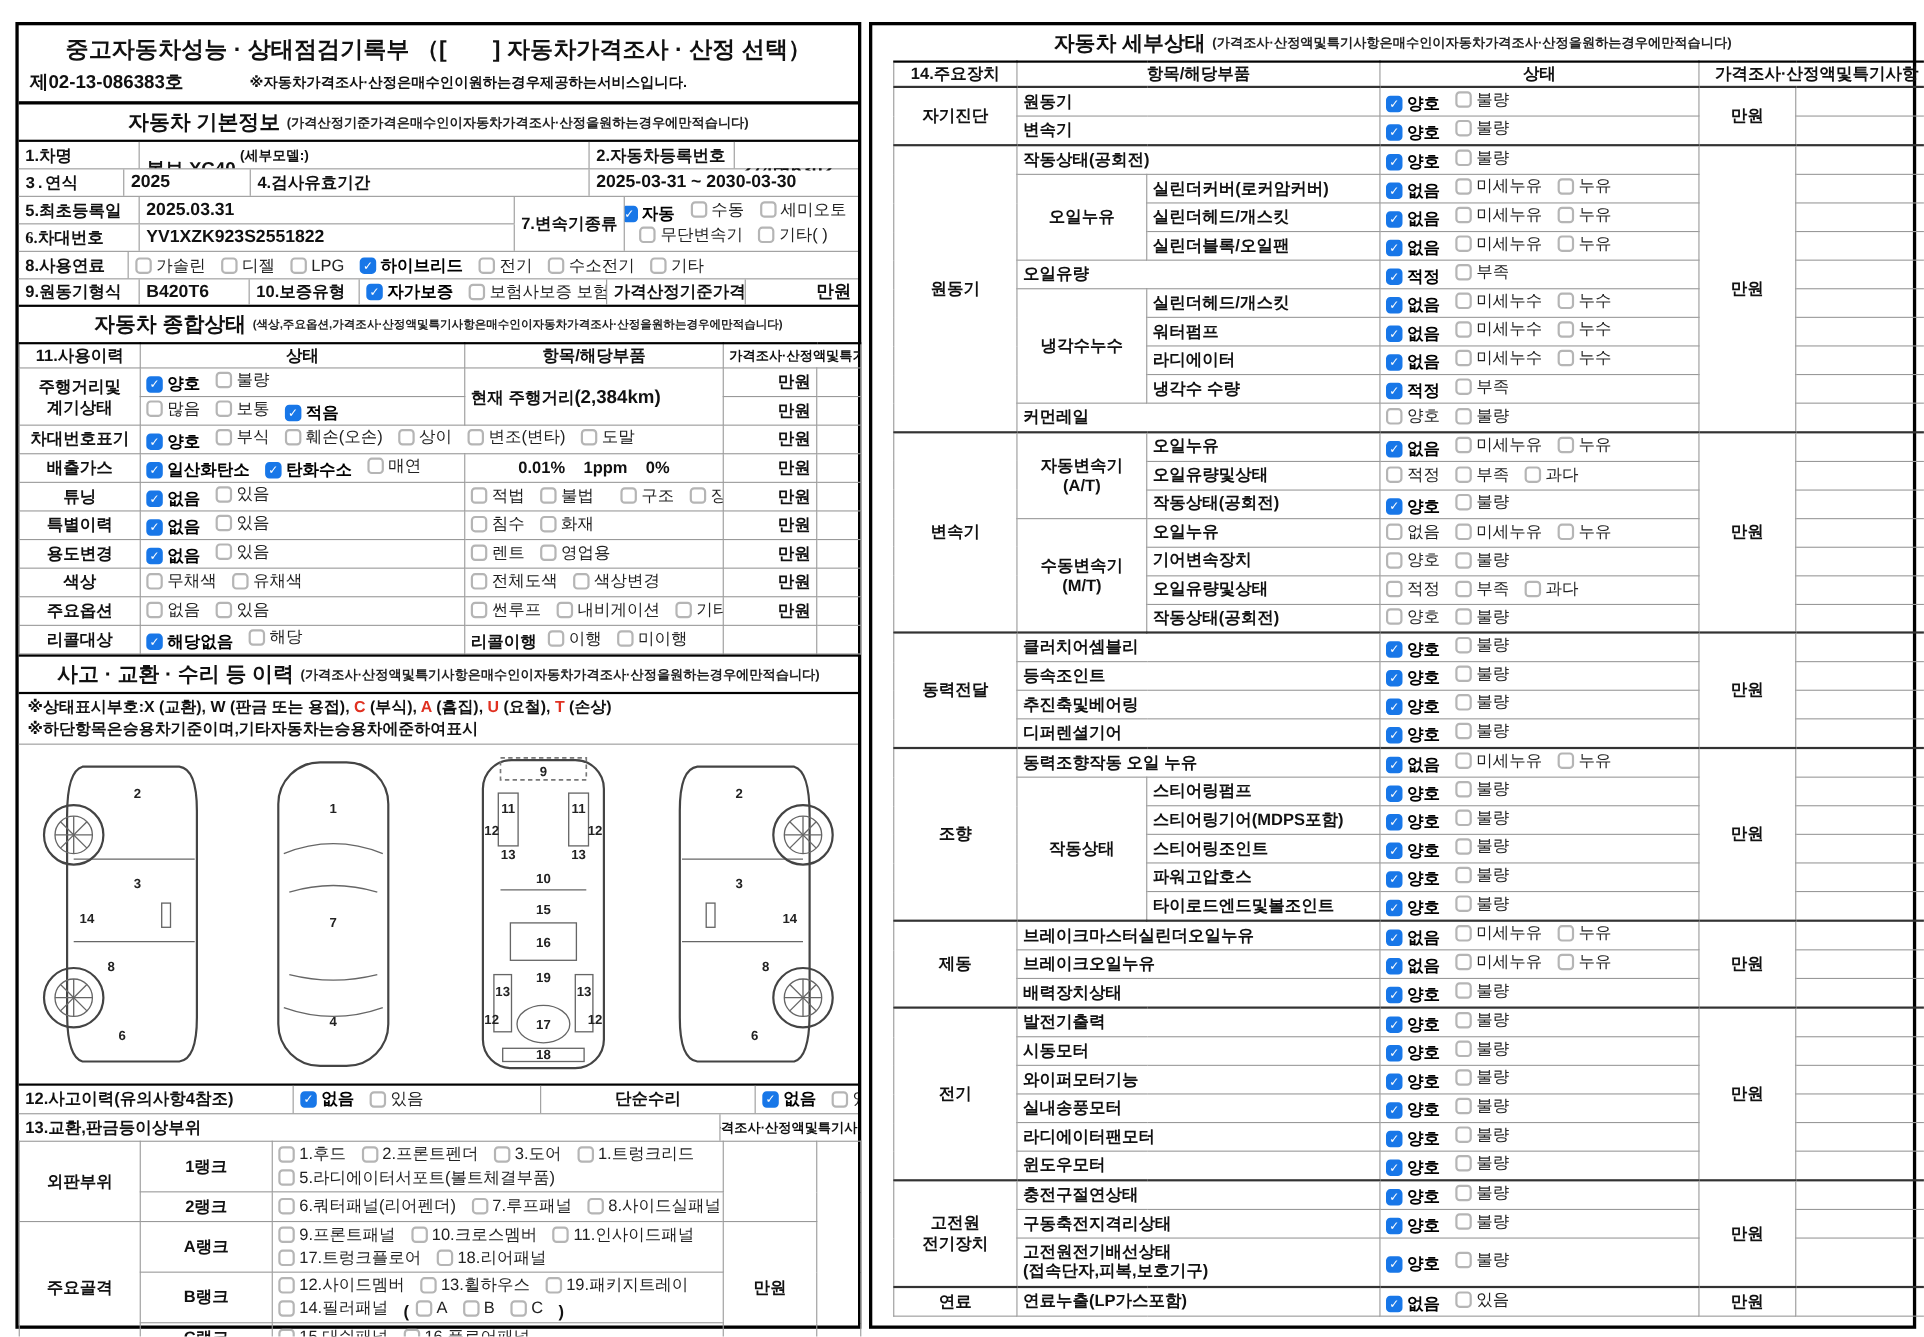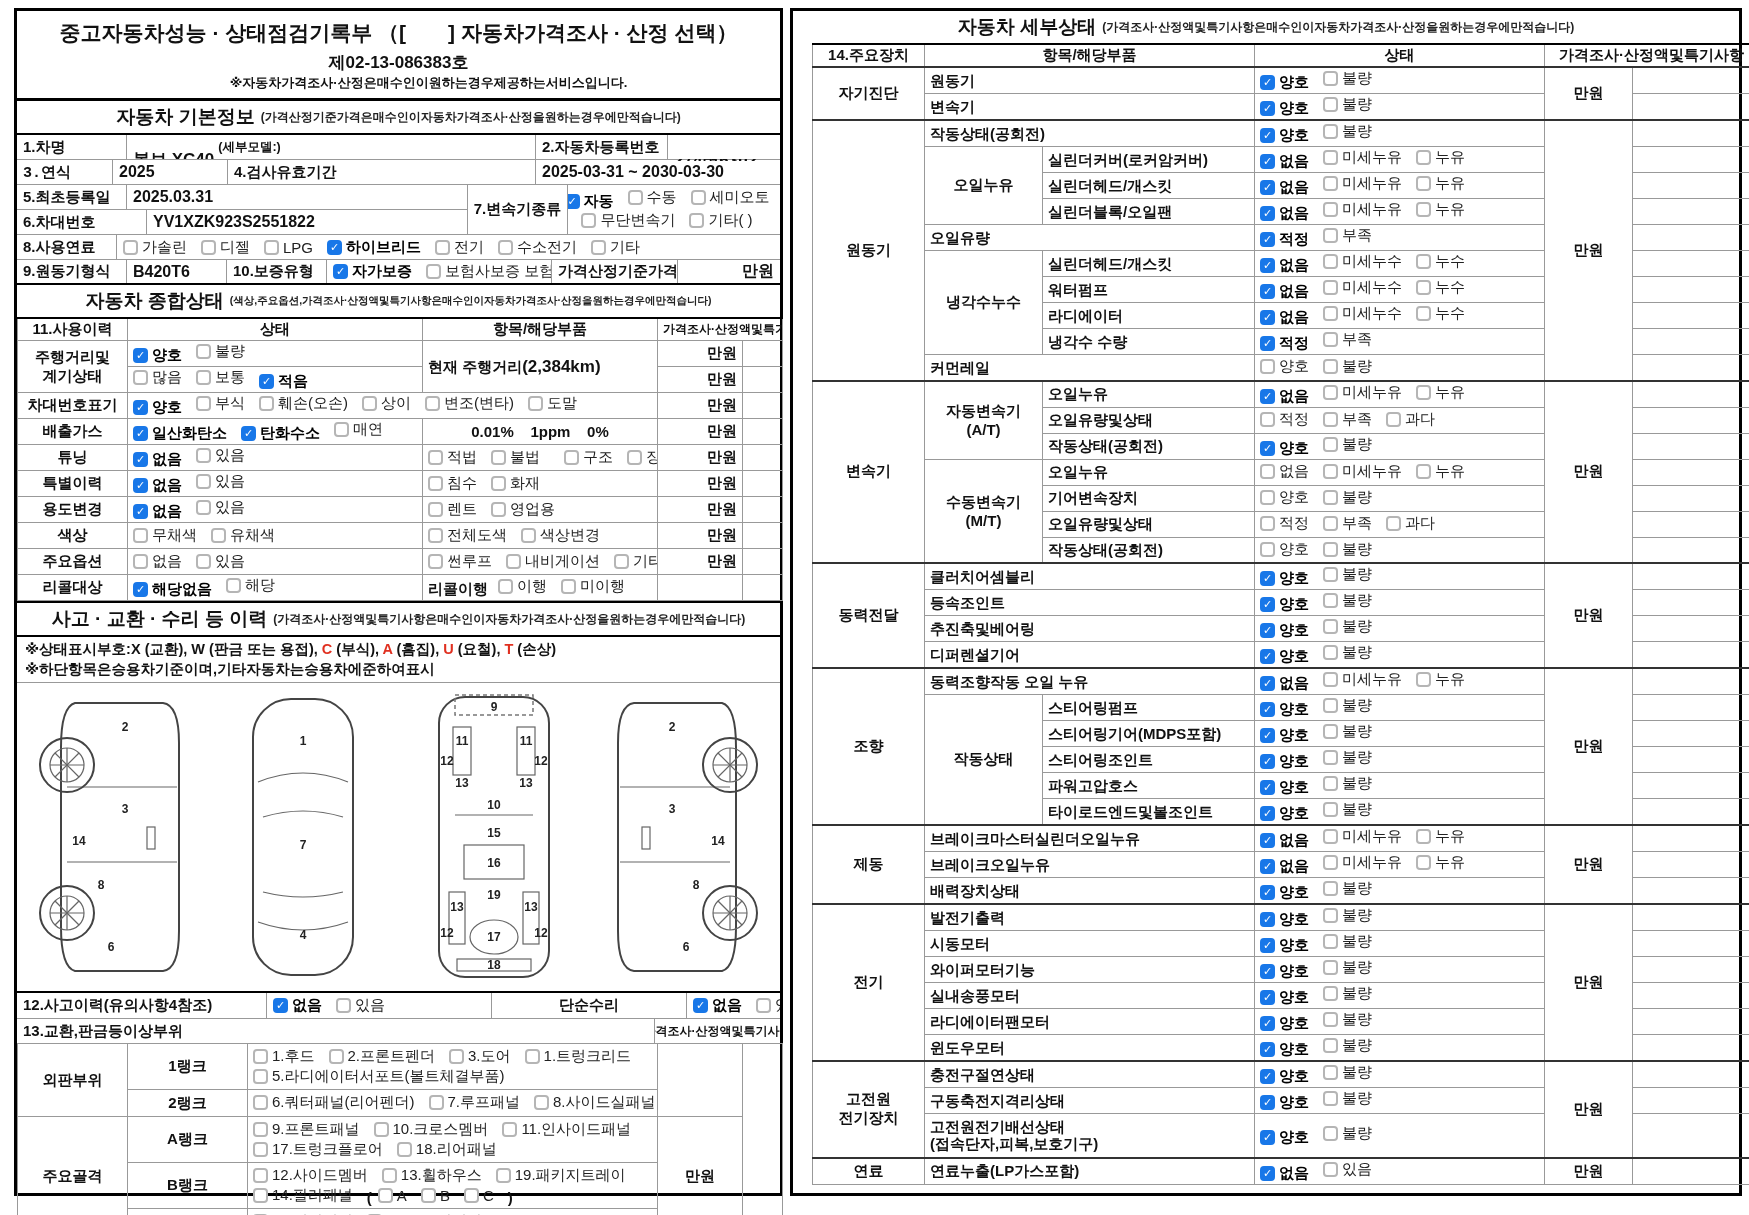--- a/index.html
+++ b/index.html
@@ -1,17 +1,17 @@
 <!DOCTYPE html>
 <html><head>
 <meta charset="utf-8">
 <style>
   html,body{margin:0;padding:0;background:#fff;}
   body{width:1749px;height:1215px;position:relative;font-family:"Liberation Sans","DejaVu Sans",sans-serif;color:#111;}
-  .panel{position:absolute;top:8px;border:3px solid #000;background:#fff;box-sizing:border-box;}
+  .panel{position:absolute;top:20px;border:3px solid #000;background:#fff;box-sizing:border-box;}
   #left-panel{left:14px;width:769px;height:1188px;}
   #right-panel{left:790px;width:952px;height:1188px;}
   .b{font-weight:700;}
   .fr{display:flex;border-top:1px solid #999;box-sizing:border-box;}
   .c{border-right:1px solid #999;padding:1px 6px;display:flex;align-items:center;box-sizing:border-box;overflow:hidden;white-space:nowrap;}
   .c.last{border-right:none;}
   .lab{justify-content:flex-start;font-weight:700;font-size:15px;}
   .ctr{justify-content:center;}
   .sechdr{display:flex;justify-content:center;align-items:center;gap:6px;border-top:3px solid #000;padding:3px 4px;white-space:nowrap;overflow:hidden;}
   .sechdr .big{font-size:19px;font-weight:800;}
@@ -42,21 +42,21 @@
   .red{color:#e03020;}
   
   #diagrams{display:flex;justify-content:space-around;align-items:center;border-top:1px solid #999;height:308px;}
   svg .outline{fill:none;stroke:#444;stroke-width:2;}
   svg .thin{fill:none;stroke:#666;stroke-width:1.2;}
   svg .dashed{fill:none;stroke:#777;stroke-width:1.5;stroke-dasharray:4 3;}
   svg text.dn{font-size:12px;font-weight:700;fill:#222;text-anchor:middle;font-family:"Liberation Sans",sans-serif;}
   
   .wm{position:absolute;color:rgba(150,140,125,0.28);font-size:14px;font-weight:700;transform:rotate(-38deg);pointer-events:none;white-space:nowrap;}
   .t1{font-size:21px;font-weight:800;text-align:center;padding-top:8px;}
-  .t2{display:flex;align-items:center;padding:4px 10px 6px;flex-direction:column;}
+  .t2{display:flex;align-items:center;padding:4px 10px 6px;}
   .docno{font-size:17px;font-weight:800;}
   .tnote{font-size:13px;font-weight:600;margin-left:60px;}
   .small{font-size:12.5px;font-weight:600;}
   .vbig{font-size:17px;font-weight:800;margin-top:24px;}
 </style>
 </head>
 <body>
 
 <div class="wm" style="left:120px;top:260px;">SELEKT자격 2025-11-3</div>
 <div class="wm" style="left:330px;top:640px;">김포/SELEKT자격</div>
@@ -93,21 +93,21 @@
     <div class="c lab" style="flex:1;">4.검사유효기간</div>
     <div class="c last b" style="width:244px;">2025-03-31 ~ 2030-03-30</div>
   </div>
   <div class="fr" style="height:50px;padding:0;">
     <div style="flex:1;display:flex;flex-direction:column;">
       <div style="display:flex;height:25px;">
         <div class="c lab" style="width:110px;">5.최초등록일</div>
         <div class="c b" style="flex:1;">2025.03.31</div>
       </div>
       <div style="display:flex;height:25px;border-top:1px solid #999;">
-        <div class="c lab" style="width:130px;">6.차대번호</div>
+        <div class="c lab" style="width:110px;font-family:Liberation Serif, serif;">6.차대번호</div>
         <div class="c b" style="flex:1;">YV1XZK923S2551822</div>
       </div>
     </div>
     <div class="c lab ctr" style="width:100px;height:100%;">7.변속기종류</div>
     <div class="c last" style="width:212px;height:100%;padding:0 6px;display:flex;flex-direction:column;justify-content:center;">
       <div><span class="cb">
             <span class="box on"></span>
             <span class="lbl b">자동</span>
           </span><span class="cb">
             <span class="box"></span>

